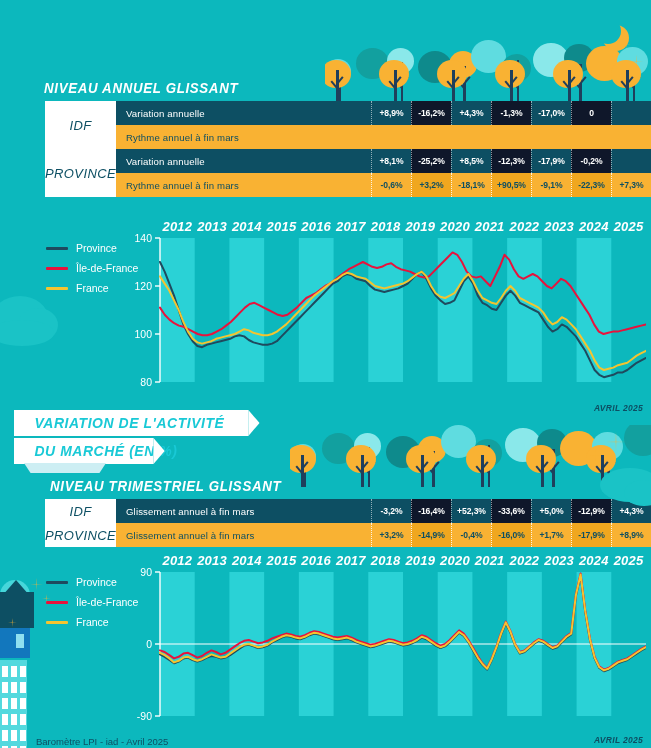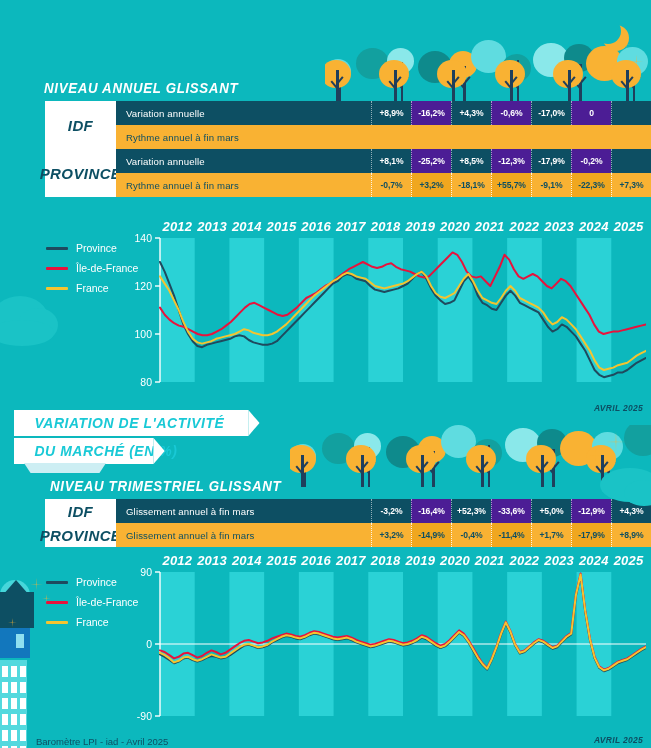--- a/index.html
+++ b/index.html
@@ -93,40 +93,40 @@
     transform-origin: left center;
   }
 
   
   .tbl { position: absolute; background:#ffffff; display:flex; }
   .tbl-labelcol {
     width: 71px; background:#ffffff; display:flex; flex-direction:column;
   }
   .tbl-labelcol .lab {
     flex:1; display:flex; align-items:center; justify-content:center;
-    color:#0d4f63; font-weight:bold; font-size:15px; letter-spacing:.4px;
+    color:#0d4f63; font-weight:normal; font-size:13px; letter-spacing:.4px;
     font-style: italic;
   }
   .tbl-body { flex:1; display:flex; flex-direction:column; }
   .trow { display:flex; align-items:stretch; height:24px; }
   .trow.dark { background:#0d4f63; color:#ffffff; }
   .trow.amber { background:#f9b233; color:#0d4f63; }
   .trow .rlabel {
     flex: 1; display:flex; align-items:center;
     padding-left: 10px; font-size: 9.6px; letter-spacing:.15px;
     white-space: nowrap;
   }
   .trow .cells { display:flex; }
   .trow .cell {
     width: 40px; display:flex; align-items:center; justify-content:center;
     font-size: 8.6px; font-weight: bold; letter-spacing:-.1px;
     border-left: 1px dotted rgba(255,255,255,.55);
   }
   .trow.amber .cell { border-left: 1px dotted rgba(255,255,255,.85); }
-  .trow.dark .cell.alt { background:#4c1d95; }
+  .trow.dark .cell.alt { background:#0f172a; }
   .trow.amber .cell.alt { background:#f0a71f; }
 
   
   .chart { position:absolute; }
   .chart-legend { position:absolute; }
   .leg-item { display:flex; align-items:center; height:20px; }
   .leg-swatch { width:22px; height:3px; margin-right:8px; border-radius:1px; }
   .leg-label { color:#ffffff; font-size:10.5px; }
 
   .yr-axis { position:absolute; display:flex; }
@@ -217,21 +217,21 @@
       <div class="lab">IDF</div>
       <div class="lab">PROVINCE</div>
     </div>
     <div class="tbl-body" id="table1-body">
         <div class="trow dark">
           <div class="rlabel">Variation annuelle</div>
           <div class="cells">
             <div class="cell">+8,9%</div>
             <div class="cell alt">-16,2%</div>
             <div class="cell">+4,3%</div>
-            <div class="cell alt">-0,6%</div>
+            <div class="cell alt">-1,3%</div>
             <div class="cell">-17,0%</div>
             <div class="cell alt">0</div>
             <div class="cell"></div>
           </div>
         </div>
         <div class="trow amber">
           <div class="rlabel">Rythme annuel à fin mars</div>
         </div>
         <div class="trow dark">
           <div class="rlabel">Variation annuelle</div>
@@ -241,24 +241,24 @@
             <div class="cell">+8,5%</div>
             <div class="cell alt">-12,3%</div>
             <div class="cell">-17,9%</div>
             <div class="cell alt">-0,2%</div>
             <div class="cell"></div>
           </div>
         </div>
         <div class="trow amber">
           <div class="rlabel">Rythme annuel à fin mars</div>
           <div class="cells">
-            <div class="cell">-0,7%</div>
+            <div class="cell">-0,6%</div>
             <div class="cell alt">+3,2%</div>
             <div class="cell">-18,1%</div>
-            <div class="cell alt">+55,7%</div>
+            <div class="cell alt">+90,5%</div>
             <div class="cell">-9,1%</div>
             <div class="cell alt">-22,3%</div>
             <div class="cell">+7,3%</div>
           </div>
         </div>
       </div>
   </div>
 
   <div class="chart-legend" style="left:46px; top:238px;">
     <div class="leg-item">
@@ -399,21 +399,21 @@
             <div class="cell alt">-12,9%</div>
             <div class="cell">+4,3%</div>
           </div>
         </div>
         <div class="trow amber">
           <div class="rlabel">Glissement annuel à fin mars</div>
           <div class="cells">
             <div class="cell">+3,2%</div>
             <div class="cell alt">-14,9%</div>
             <div class="cell">-0,4%</div>
-            <div class="cell alt">-11,4%</div>
+            <div class="cell alt">-16,0%</div>
             <div class="cell">+1,7%</div>
             <div class="cell alt">-17,9%</div>
             <div class="cell">+8,9%</div>
           </div>
         </div>
       </div>
   </div>
 
   <div class="chart-legend" style="left:46px; top:572px;">
     <div class="leg-item">

